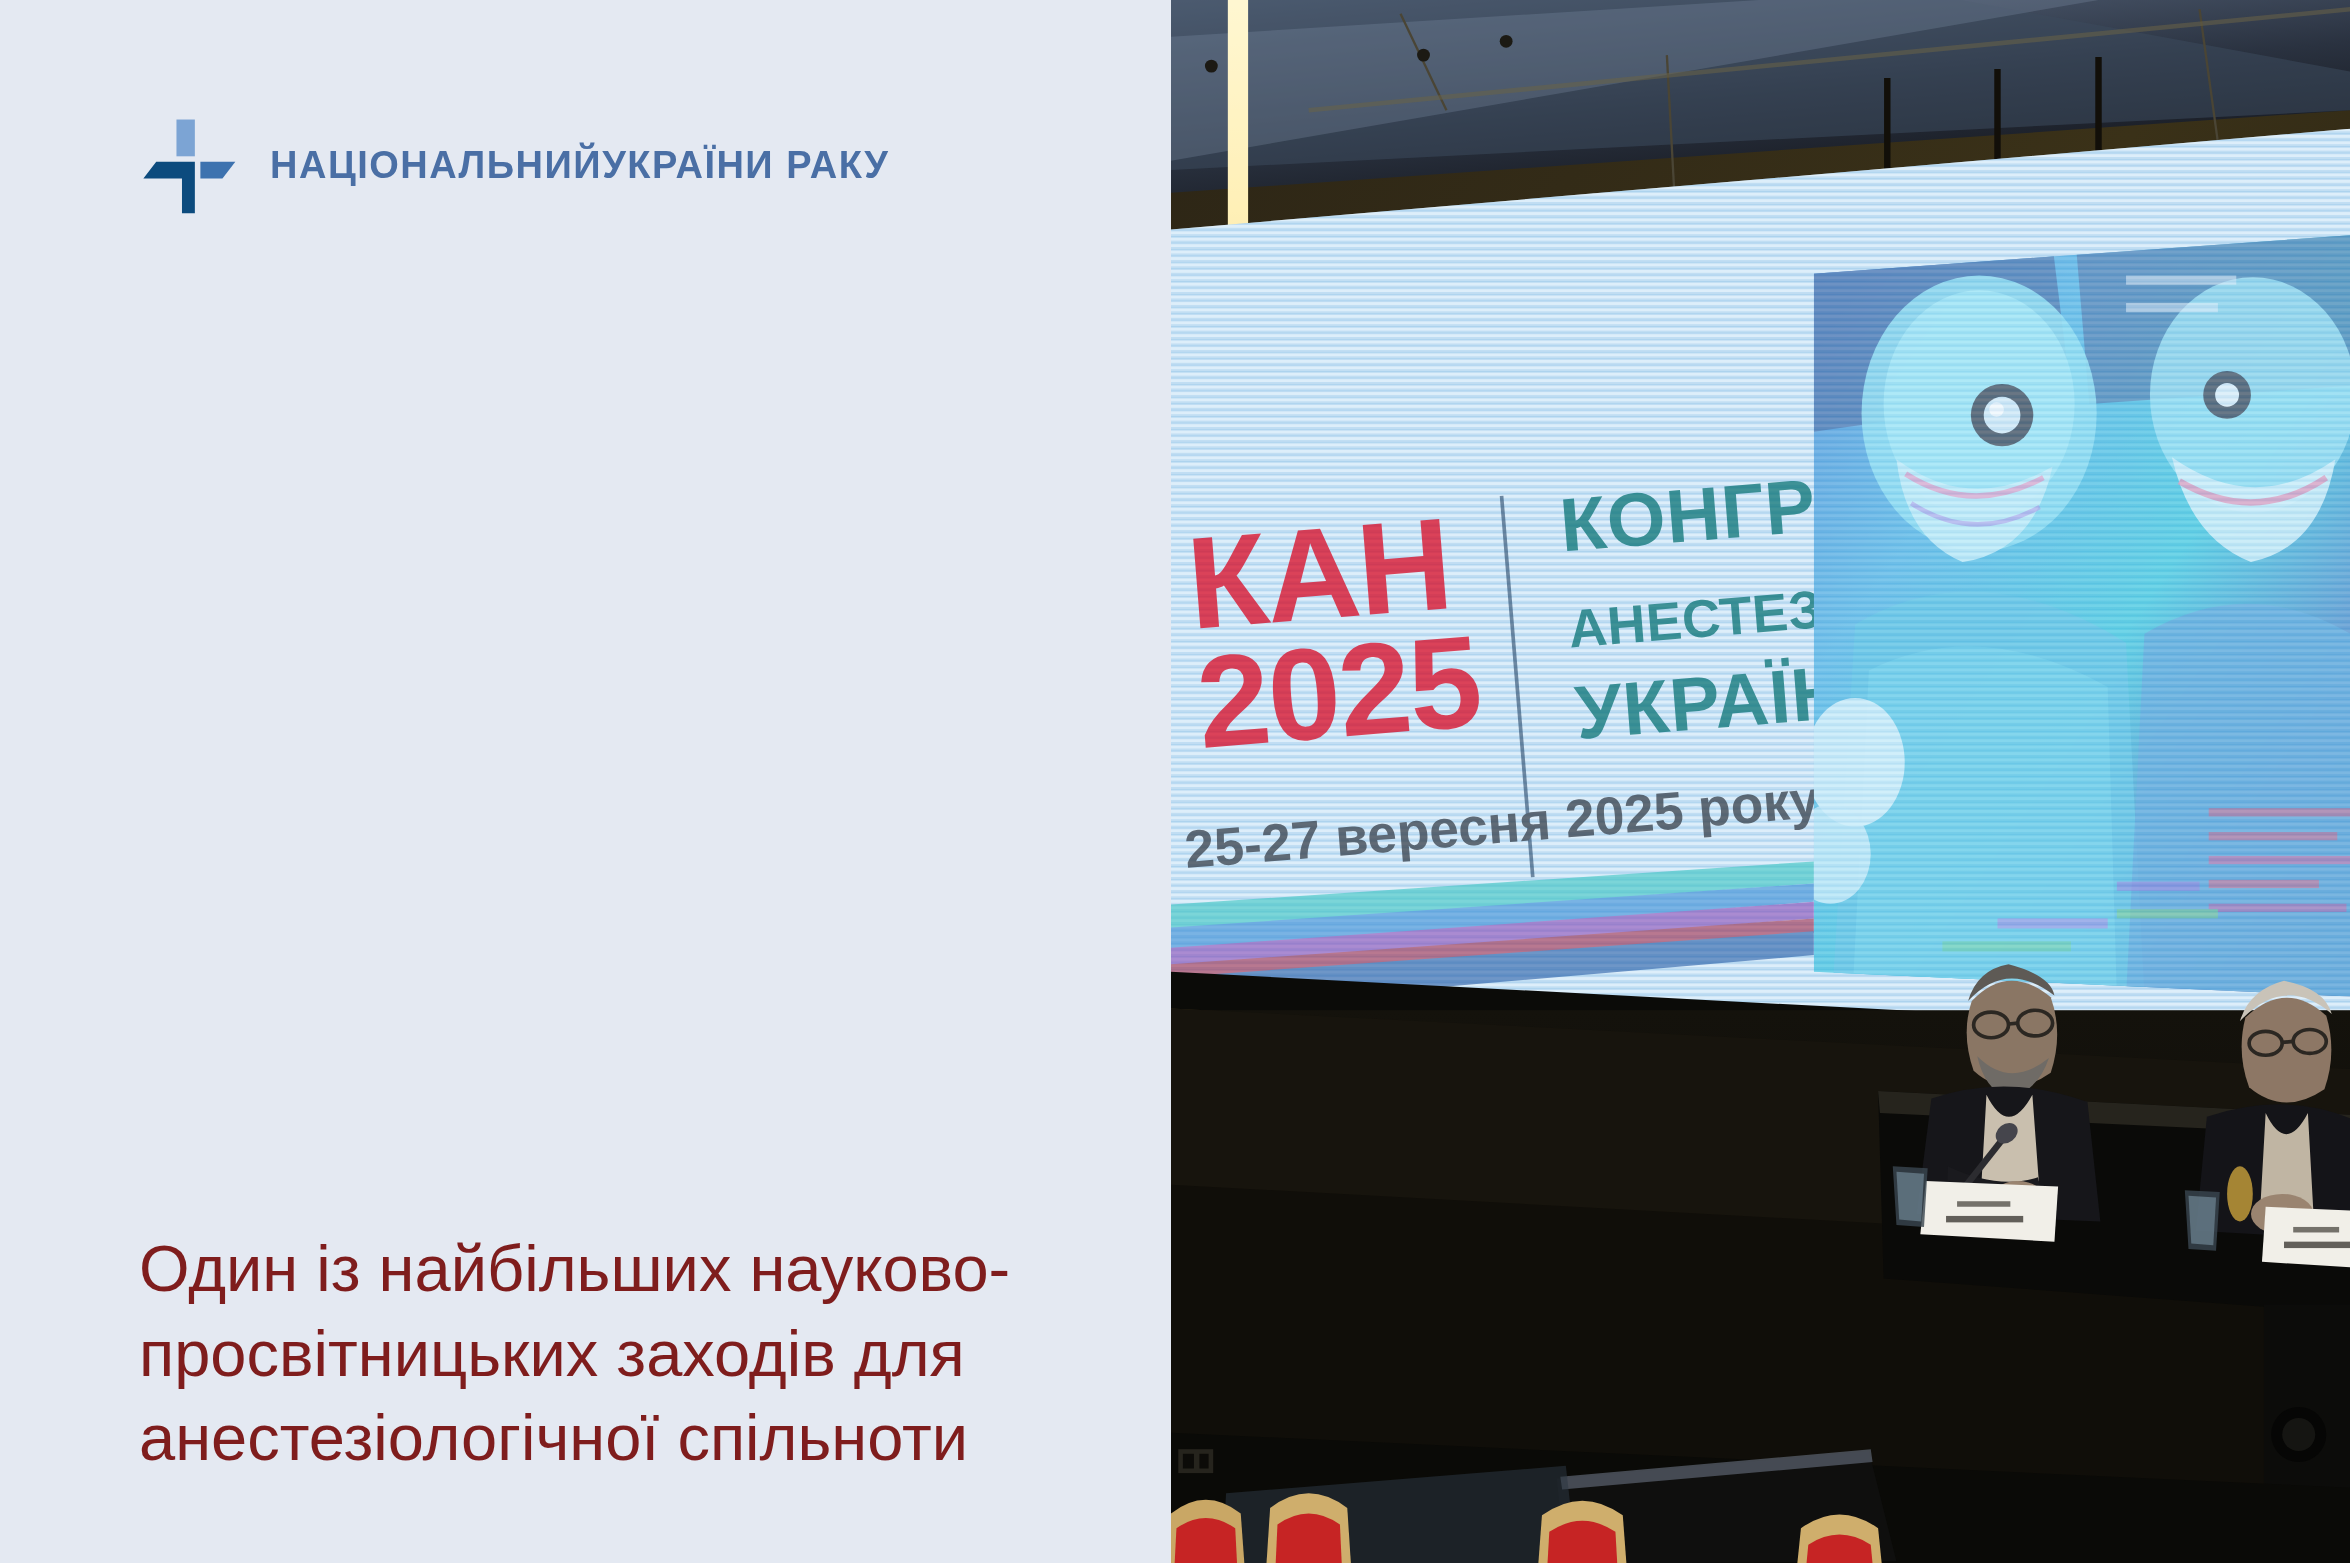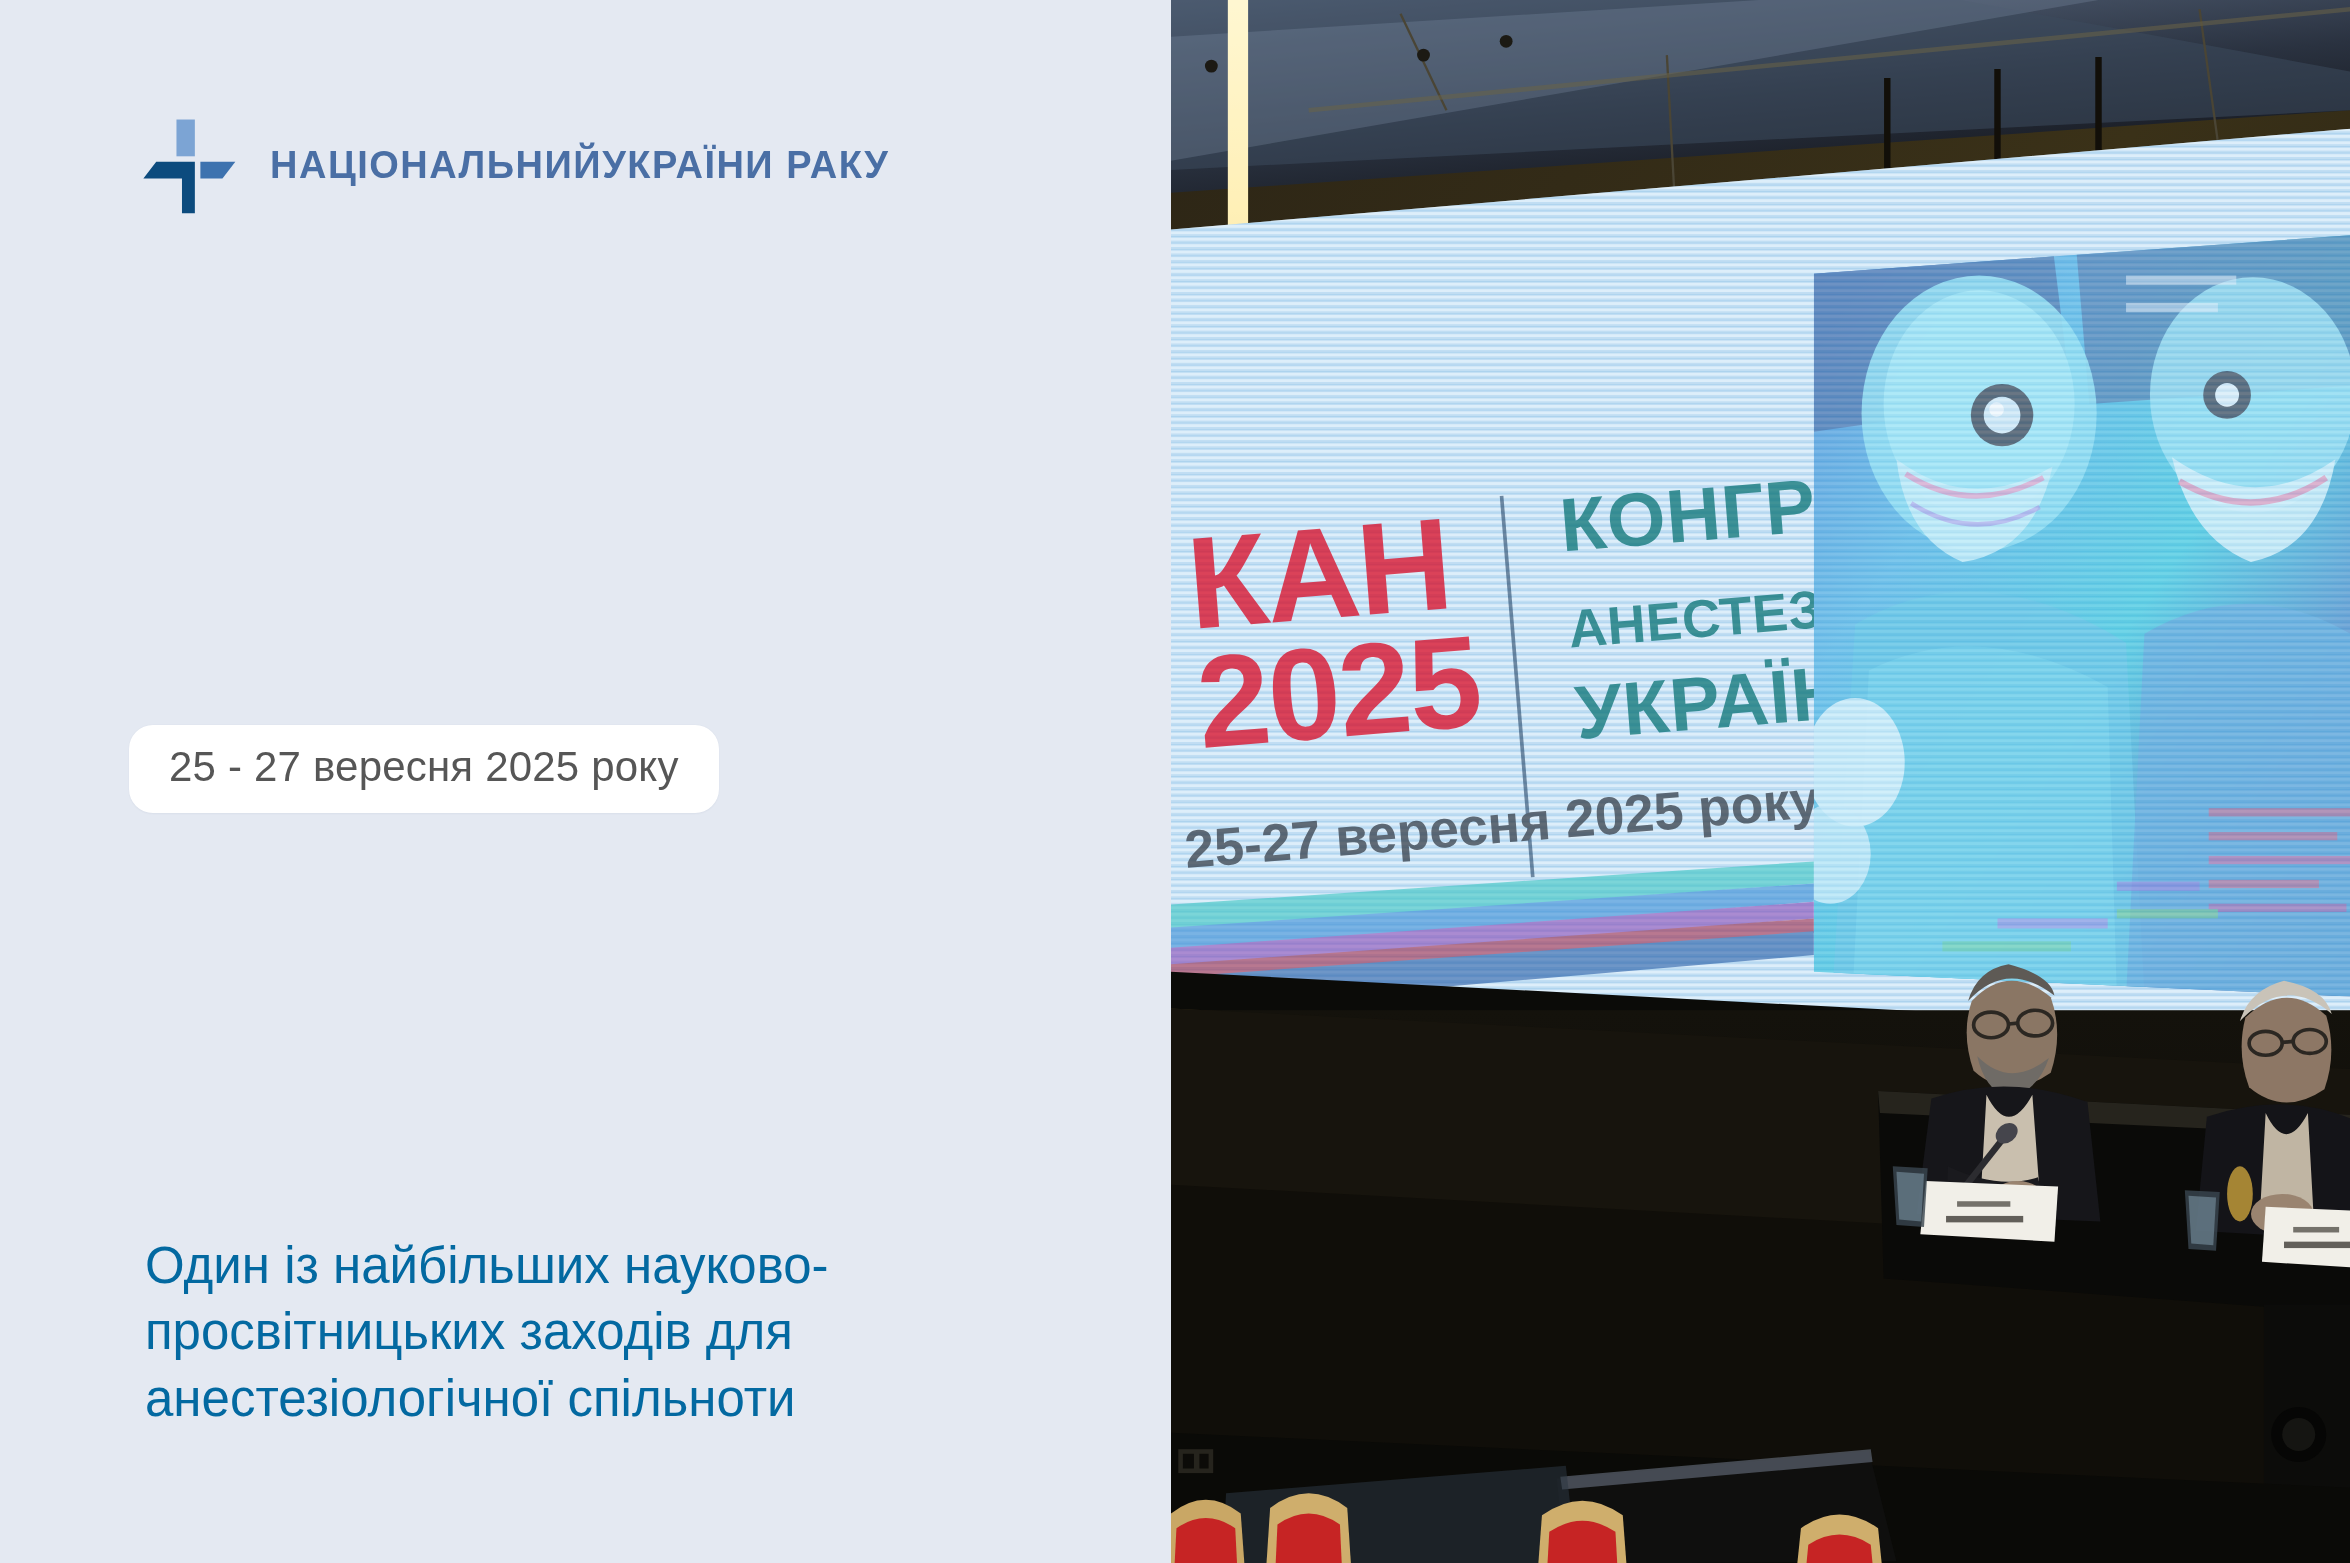--- a/index.html
+++ b/index.html
@@ -95,26 +95,26 @@
     letter-spacing: -0.5px;
     color: #23407E;
   }
 
   
   .subheadline {
     position: absolute;
     left: 129px;
     top: 1217px;
     width: 964px;
-    margin: 16px;
+    margin: 10px;
     font-family: "Liberation Sans", sans-serif;
     font-weight: 400;
-    font-size: 51px;
+    font-size: 65px;
     line-height: 1.30;
-    color: #0369a1;
+    color: #7f1d1d;
   }
 
   
   .photo-panel {
     position: relative;
     flex: 1 1 auto;
     height: 100%;
     overflow: hidden;
     background: #17150f;
   }
@@ -138,23 +138,20 @@
 
           <path d="M44 52 L64 52 L64 108 L50 108 L50 70 L8 70 L22 52 Z" fill="#0C4B7E"></path>
         </svg>
       </span>
       <span class="logo-wordmark">
         <span class="logo-line">НАЦІОНАЛЬНИЙ</span>
         <span class="logo-line">УКРАЇНИ РАКУ</span>
       </span>
     </div>
 
-    <div class="date-badge">
-      <span class="date-badge-text">25 - 27 вересня 2025 року</span>
-    </div>
 
 
     <p class="subheadline">Один із найбільших науково-просвітницьких заходів для анестезіологічної спільноти</p>
 
   </section>
 
   <figure class="photo-panel" style="margin:0;">
     <svg class="photo-svg" viewBox="0 0 1285 1703" preserveAspectRatio="xMidYMid slice">
       <defs>
 

